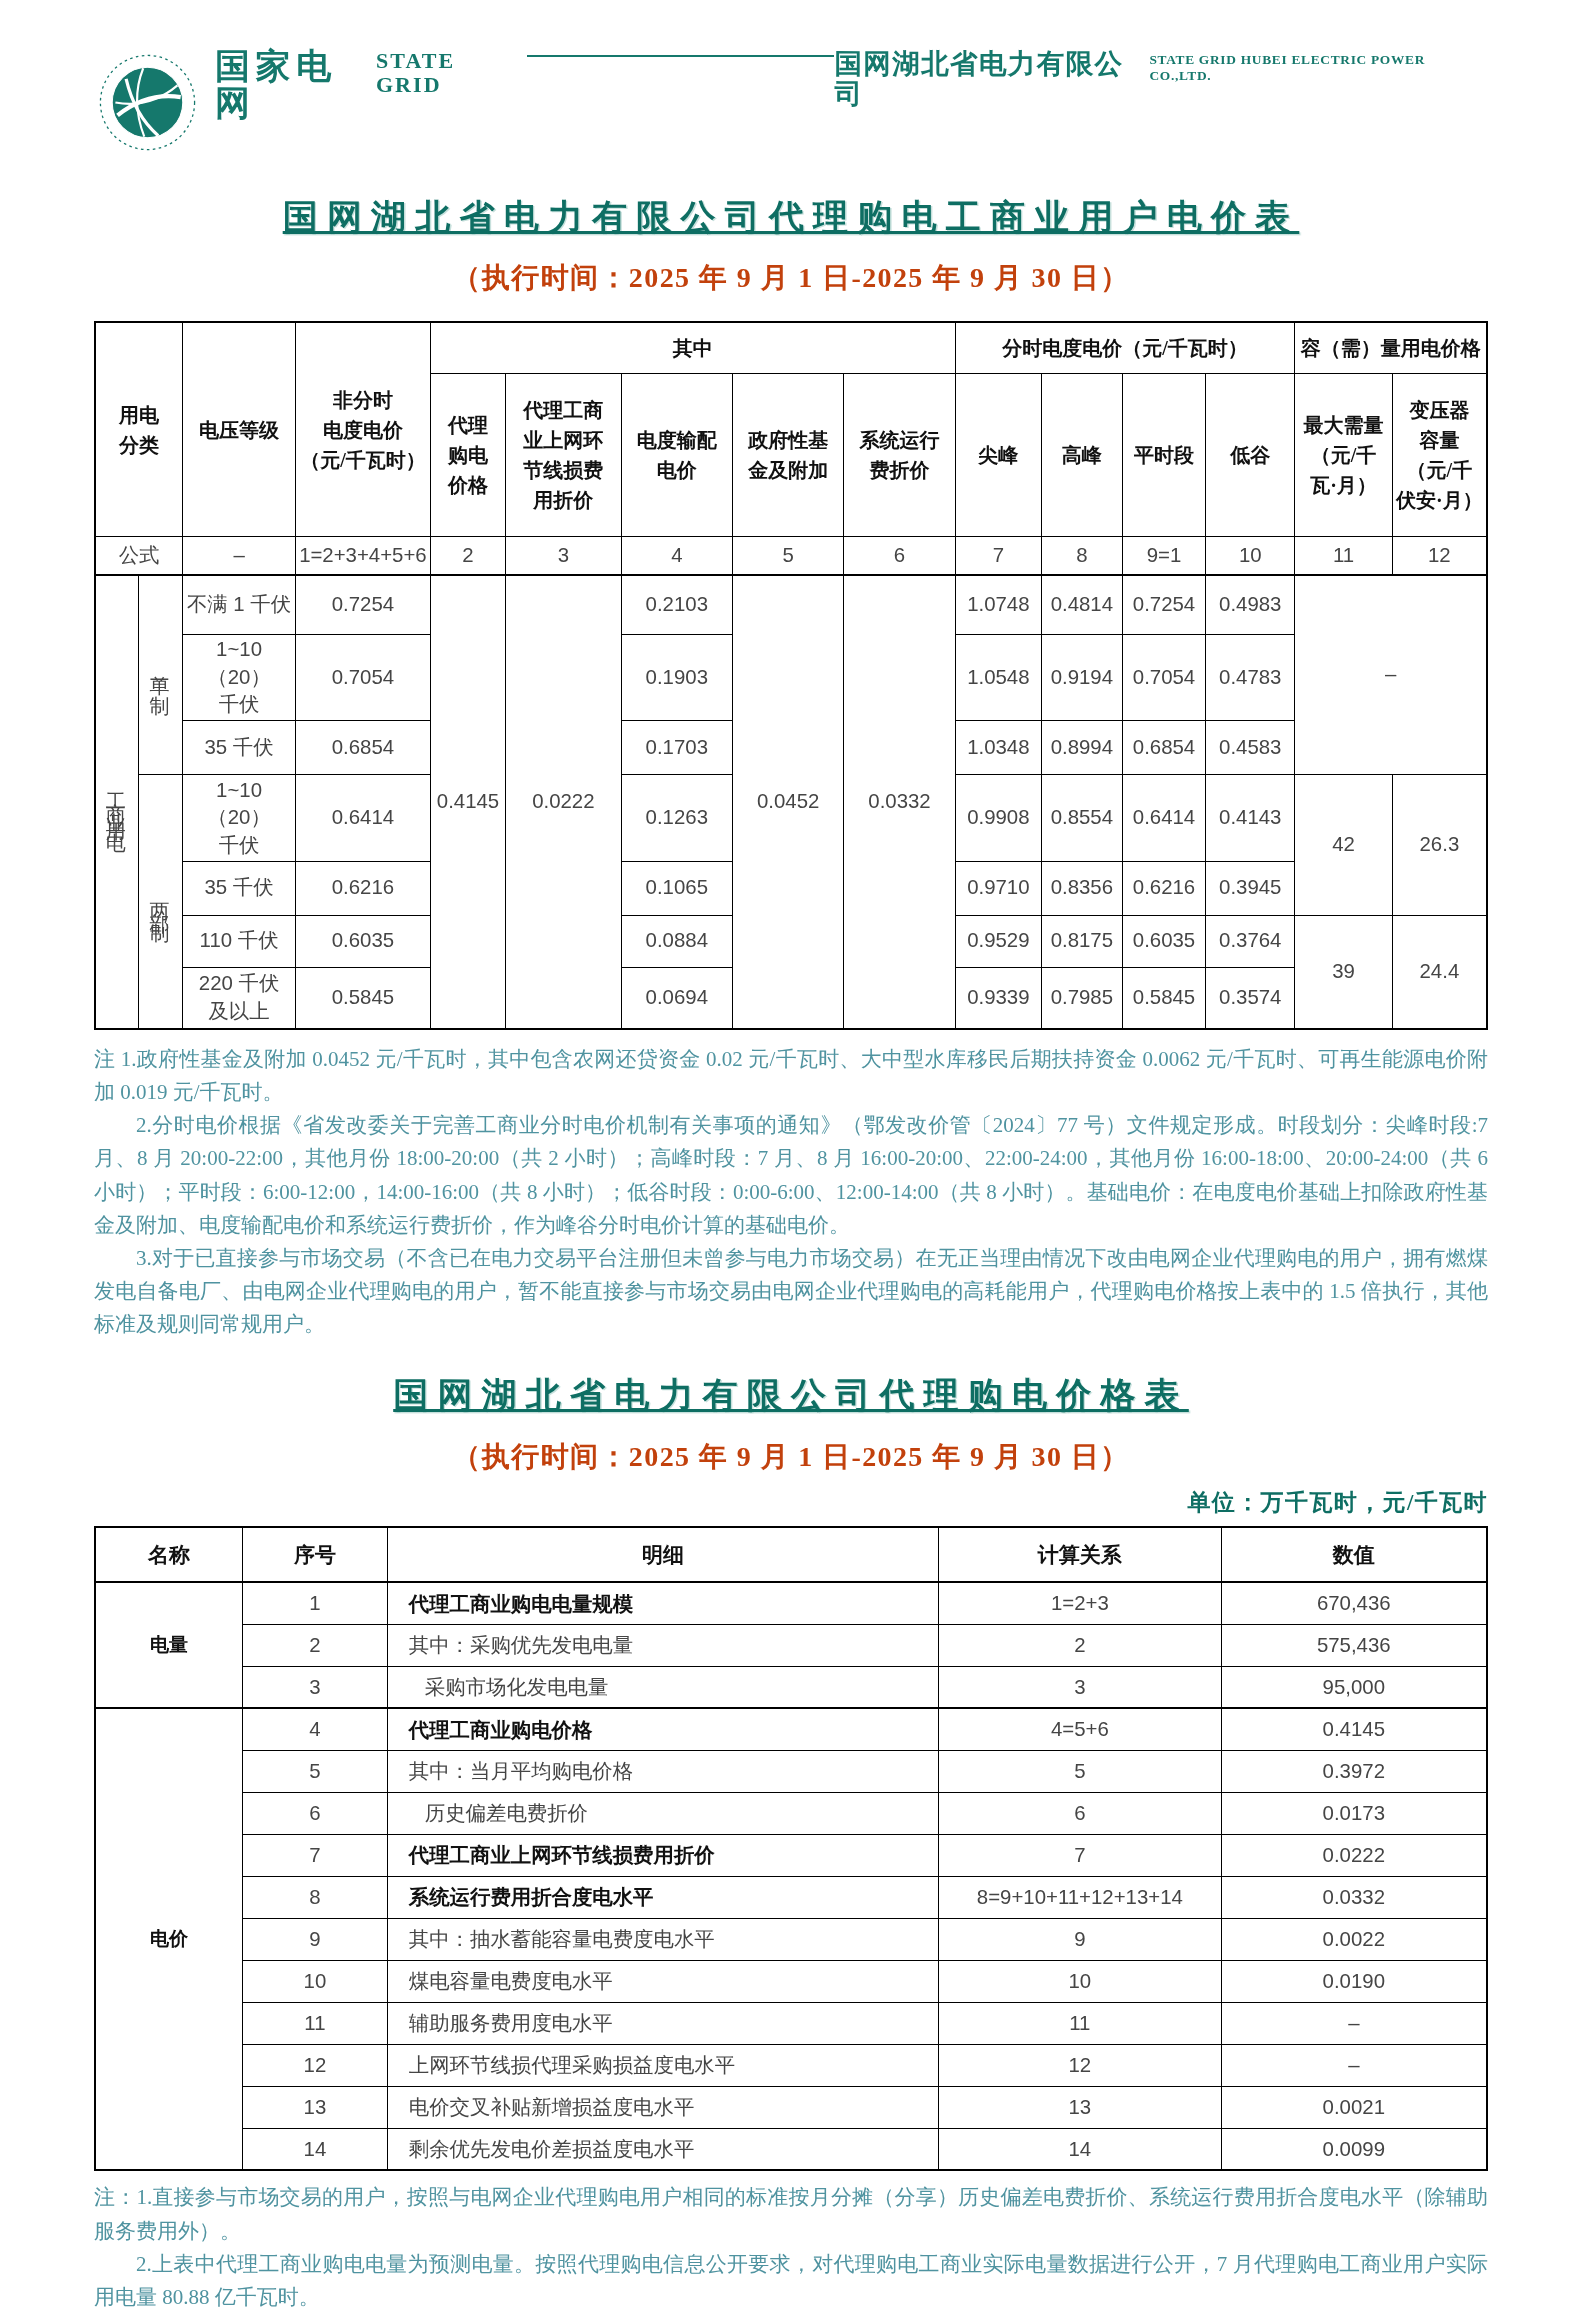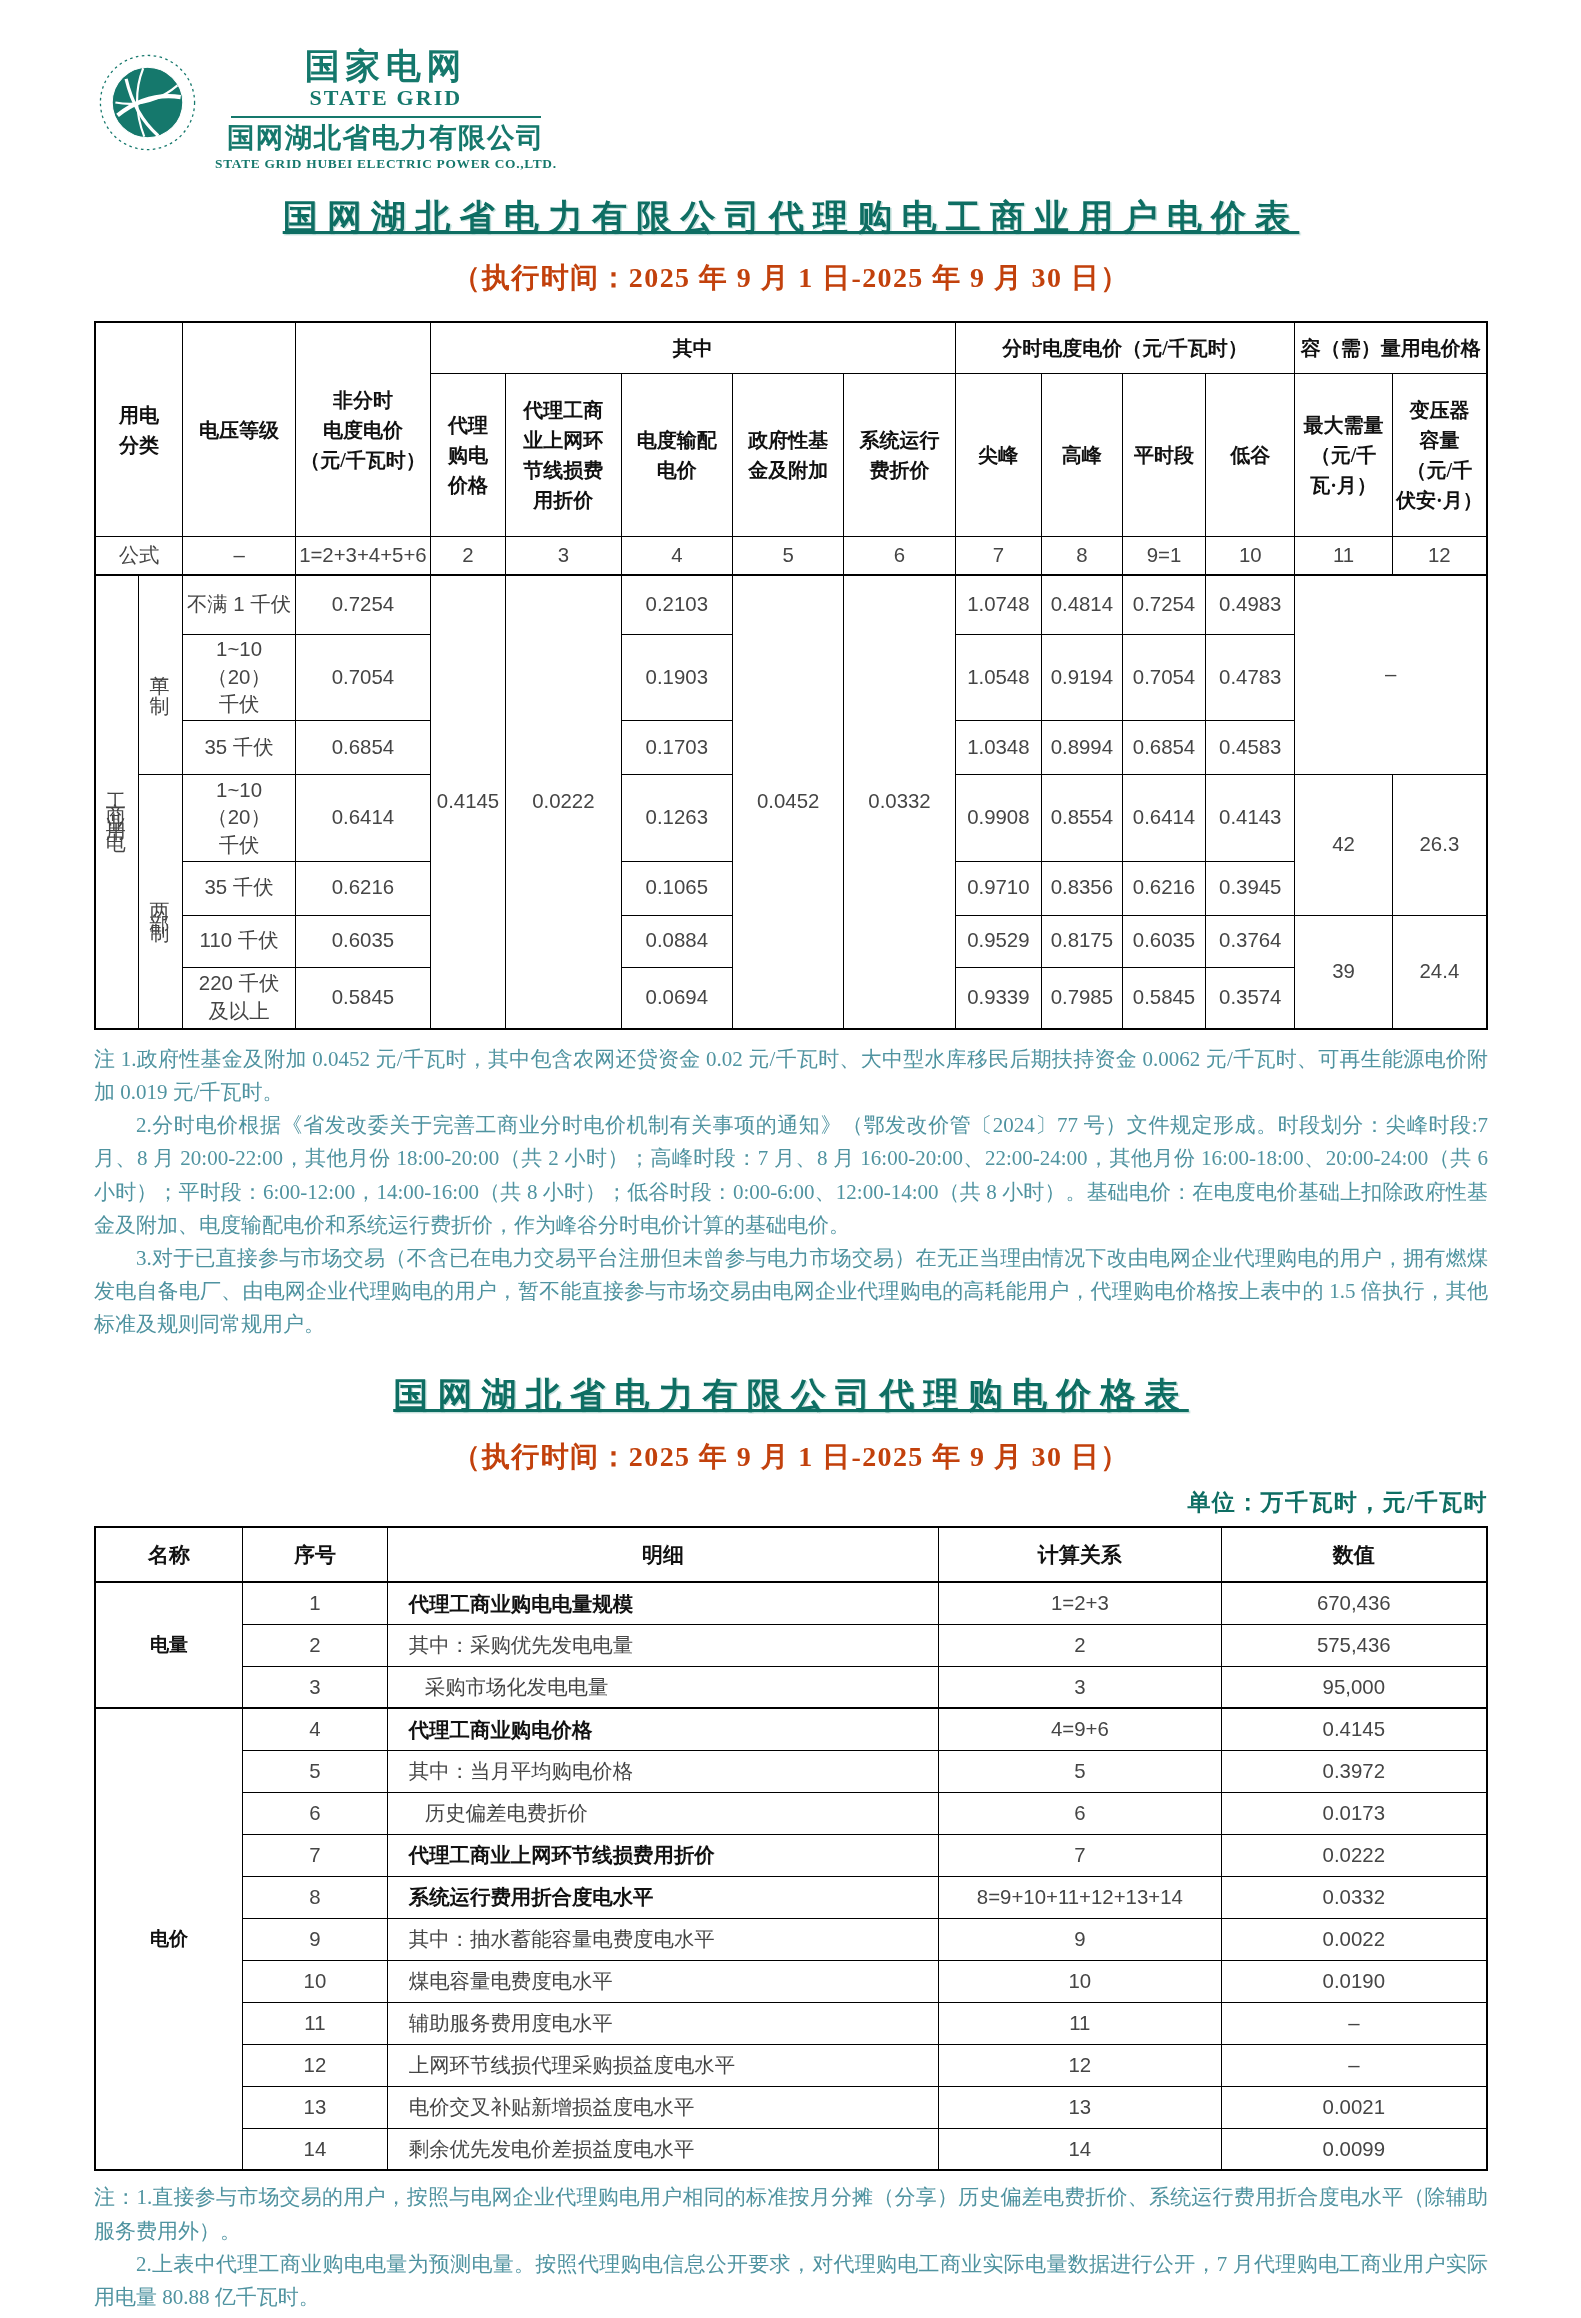--- a/index.html
+++ b/index.html
@@ -4,21 +4,21 @@
 <style>
   html,body{margin:0;padding:0;background:#ffffff;}
   .page{
     width:1582px; height:2319px; margin:0 auto; background:#fff;
     box-sizing:border-box; padding:49px 94px 0 94px; overflow:hidden;
     font-family:"Liberation Serif", serif; color:#1a1a1a;
   }
   
   .logo-block{display:flex; align-items:flex-start; gap:14px; height:113px;}
   .logo-mark{width:107px; height:107px; flex:0 0 auto;}
-  .logo-text{display:flex; flex-direction:column;align-items:center;}
+  .logo-text{display:flex; }
   .brand-cn{font-size:35px; font-weight:bold; color:#15786c; letter-spacing:5.6px; line-height:1.05;}
   .brand-en{font-size:22px; font-weight:bold; color:#15786c; letter-spacing:2.1px; line-height:1.1; font-variant:small-caps;}
   .logo-rule{height:2.1px; background:#15786c; width:310px; margin:5.6px 0 5.6px 0;}
   .company-cn{font-size:27.5px; font-weight:bold; color:#15786c; letter-spacing:1.4px; line-height:1.1;}
   .company-en{font-size:13.4px; font-weight:bold; color:#15786c; letter-spacing:0.7px; margin-top:2.8px;}
   
   .doc-title{
     text-align:center; font-size:35px; font-weight:bold; color:#0e6e63;
     letter-spacing:9.2px; margin:32px 0 0 0;
     text-shadow:1.4px 1.4px 0 rgba(153,198,192,0.55);
@@ -311,21 +311,21 @@
     <tr style="height:42px">
       <td class="num">3</td>
       <td class="detail normal-detail ind">采购市场化发电电量</td>
       <td class="num">3</td>
       <td class="num">95,000</td>
     </tr>
     <tr style="height:42px" class="thick-top">
       <td class="gname thick-top" rowspan="11">电价</td>
       <td class="num thick-top">4</td>
       <td class="detail bold-detail thick-top">代理工商业购电价格</td>
-      <td class="num thick-top">4=9+6</td>
+      <td class="num thick-top">4=5+6</td>
       <td class="num thick-top">0.4145</td>
     </tr>
     <tr style="height:42px">
       <td class="num">5</td>
       <td class="detail normal-detail">其中：当月平均购电价格</td>
       <td class="num">5</td>
       <td class="num">0.3972</td>
     </tr>
     <tr style="height:42px">
       <td class="num">6</td>

